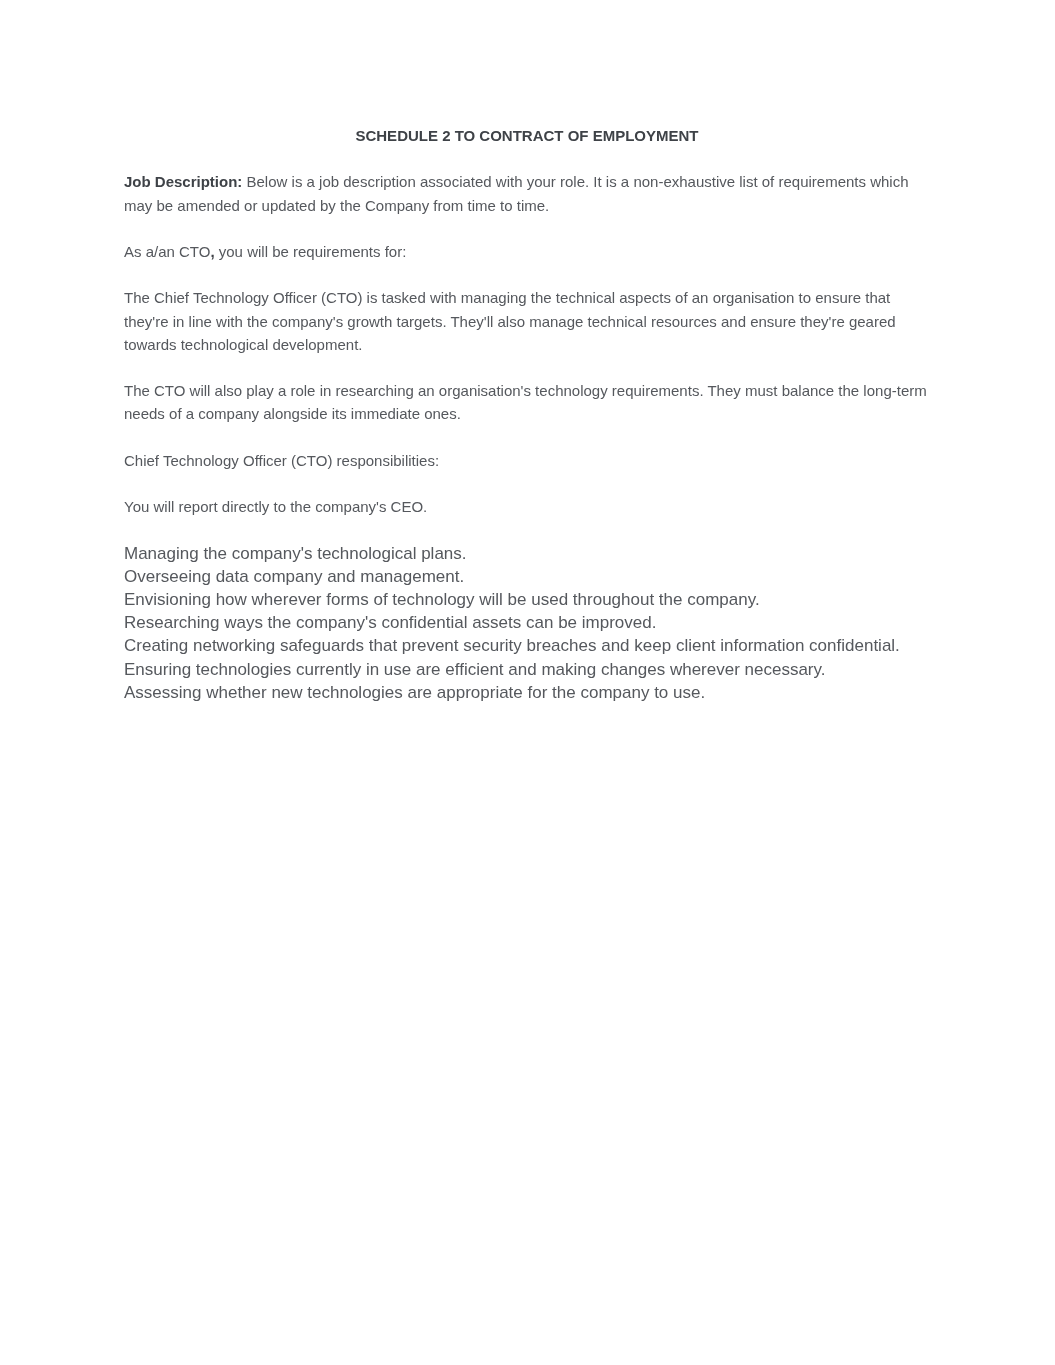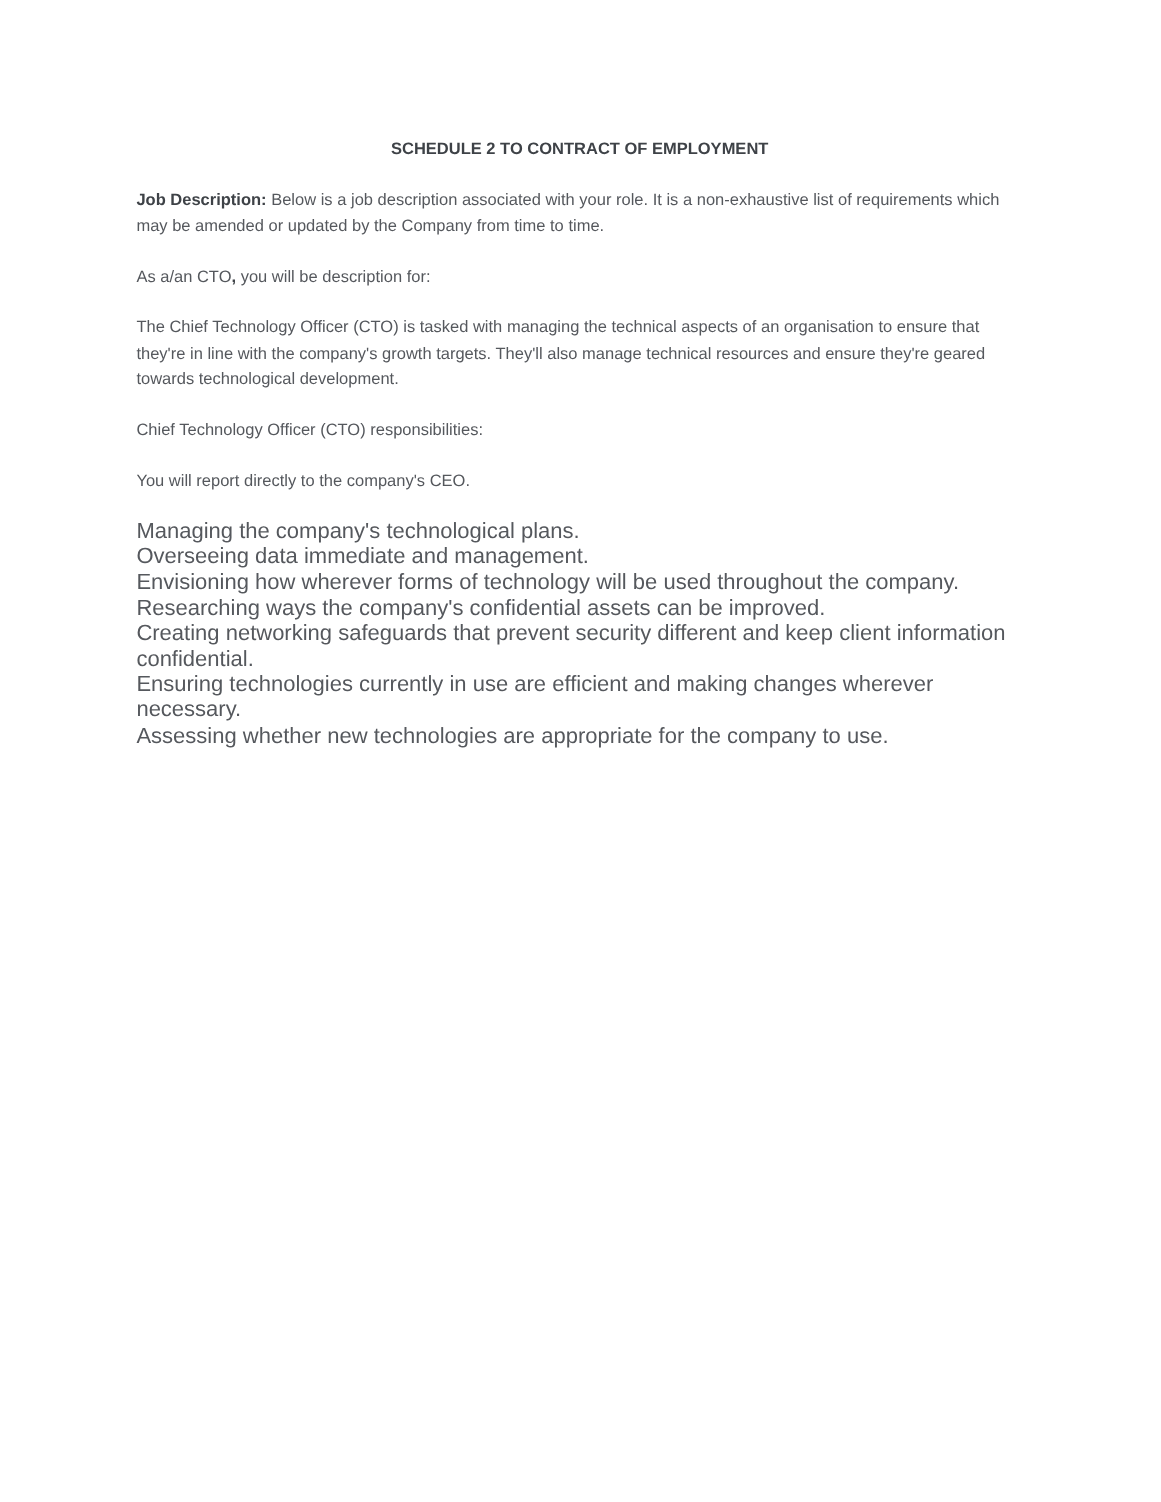--- a/index.html
+++ b/index.html
@@ -34,47 +34,48 @@
     line-height: 23.2px;
   }
   .bold {
     font-weight: bold;
     color: #3e4247;
   }
   .resp-list {
     margin-top: 23.2px;
   }
   .resp-line {
-    font-size: 20px;
+    font-size: 17px;
     line-height: 23.2px;
   }
 </style>
 </head>
 <body>
 
 <div class="page">
   <div class="content">
 
     <h1 class="doc-title">SCHEDULE 2 TO CONTRACT OF EMPLOYMENT</h1>
 
     <p class="para"><span class="bold">Job Description:</span><span> Below is a job description associated with your role. It is a non-exhaustive list of requirements which may be amended or updated by the Company from time to time.</span></p>
 
-    <p class="para"><span>As a/an CTO</span><span class="bold">,</span><span> you will be description for:</span></p>
+    <p class="para"><span>As a/an CTO</span><span class="bold">,</span><span> you will be requirements for:</span></p>
 
     <p class="para">The Chief Technology Officer (CTO) is tasked with managing the technical aspects of an organisation to ensure that they're in line with the company's growth targets. They'll also manage technical resources and ensure they're geared towards technological development.</p>
 
+    <p class="para">The CTO will also play a role in researching an organisation's technology requirements. They must balance the long-term needs of a company alongside its immediate ones.</p>
 
     <p class="para">Chief Technology Officer (CTO) responsibilities:</p>
 
     <p class="para">You will report directly to the company's CEO.</p>
 
     <div class="resp-list">
       <div class="resp-line">Managing the company's technological plans.</div>
-      <div class="resp-line">Overseeing data immediate and management.</div>
+      <div class="resp-line">Overseeing data company and management.</div>
       <div class="resp-line">Envisioning how wherever forms of technology will be used throughout the company.</div>
       <div class="resp-line">Researching ways the company's confidential assets can be improved.</div>
-      <div class="resp-line">Creating networking safeguards that prevent security different and keep client information confidential.</div>
+      <div class="resp-line">Creating networking safeguards that prevent security breaches and keep client information confidential.</div>
       <div class="resp-line">Ensuring technologies currently in use are efficient and making changes wherever necessary.</div>
       <div class="resp-line">Assessing whether new technologies are appropriate for the company to use.</div>
     </div>
 
   </div>
 </div>
 
 </body></html>

